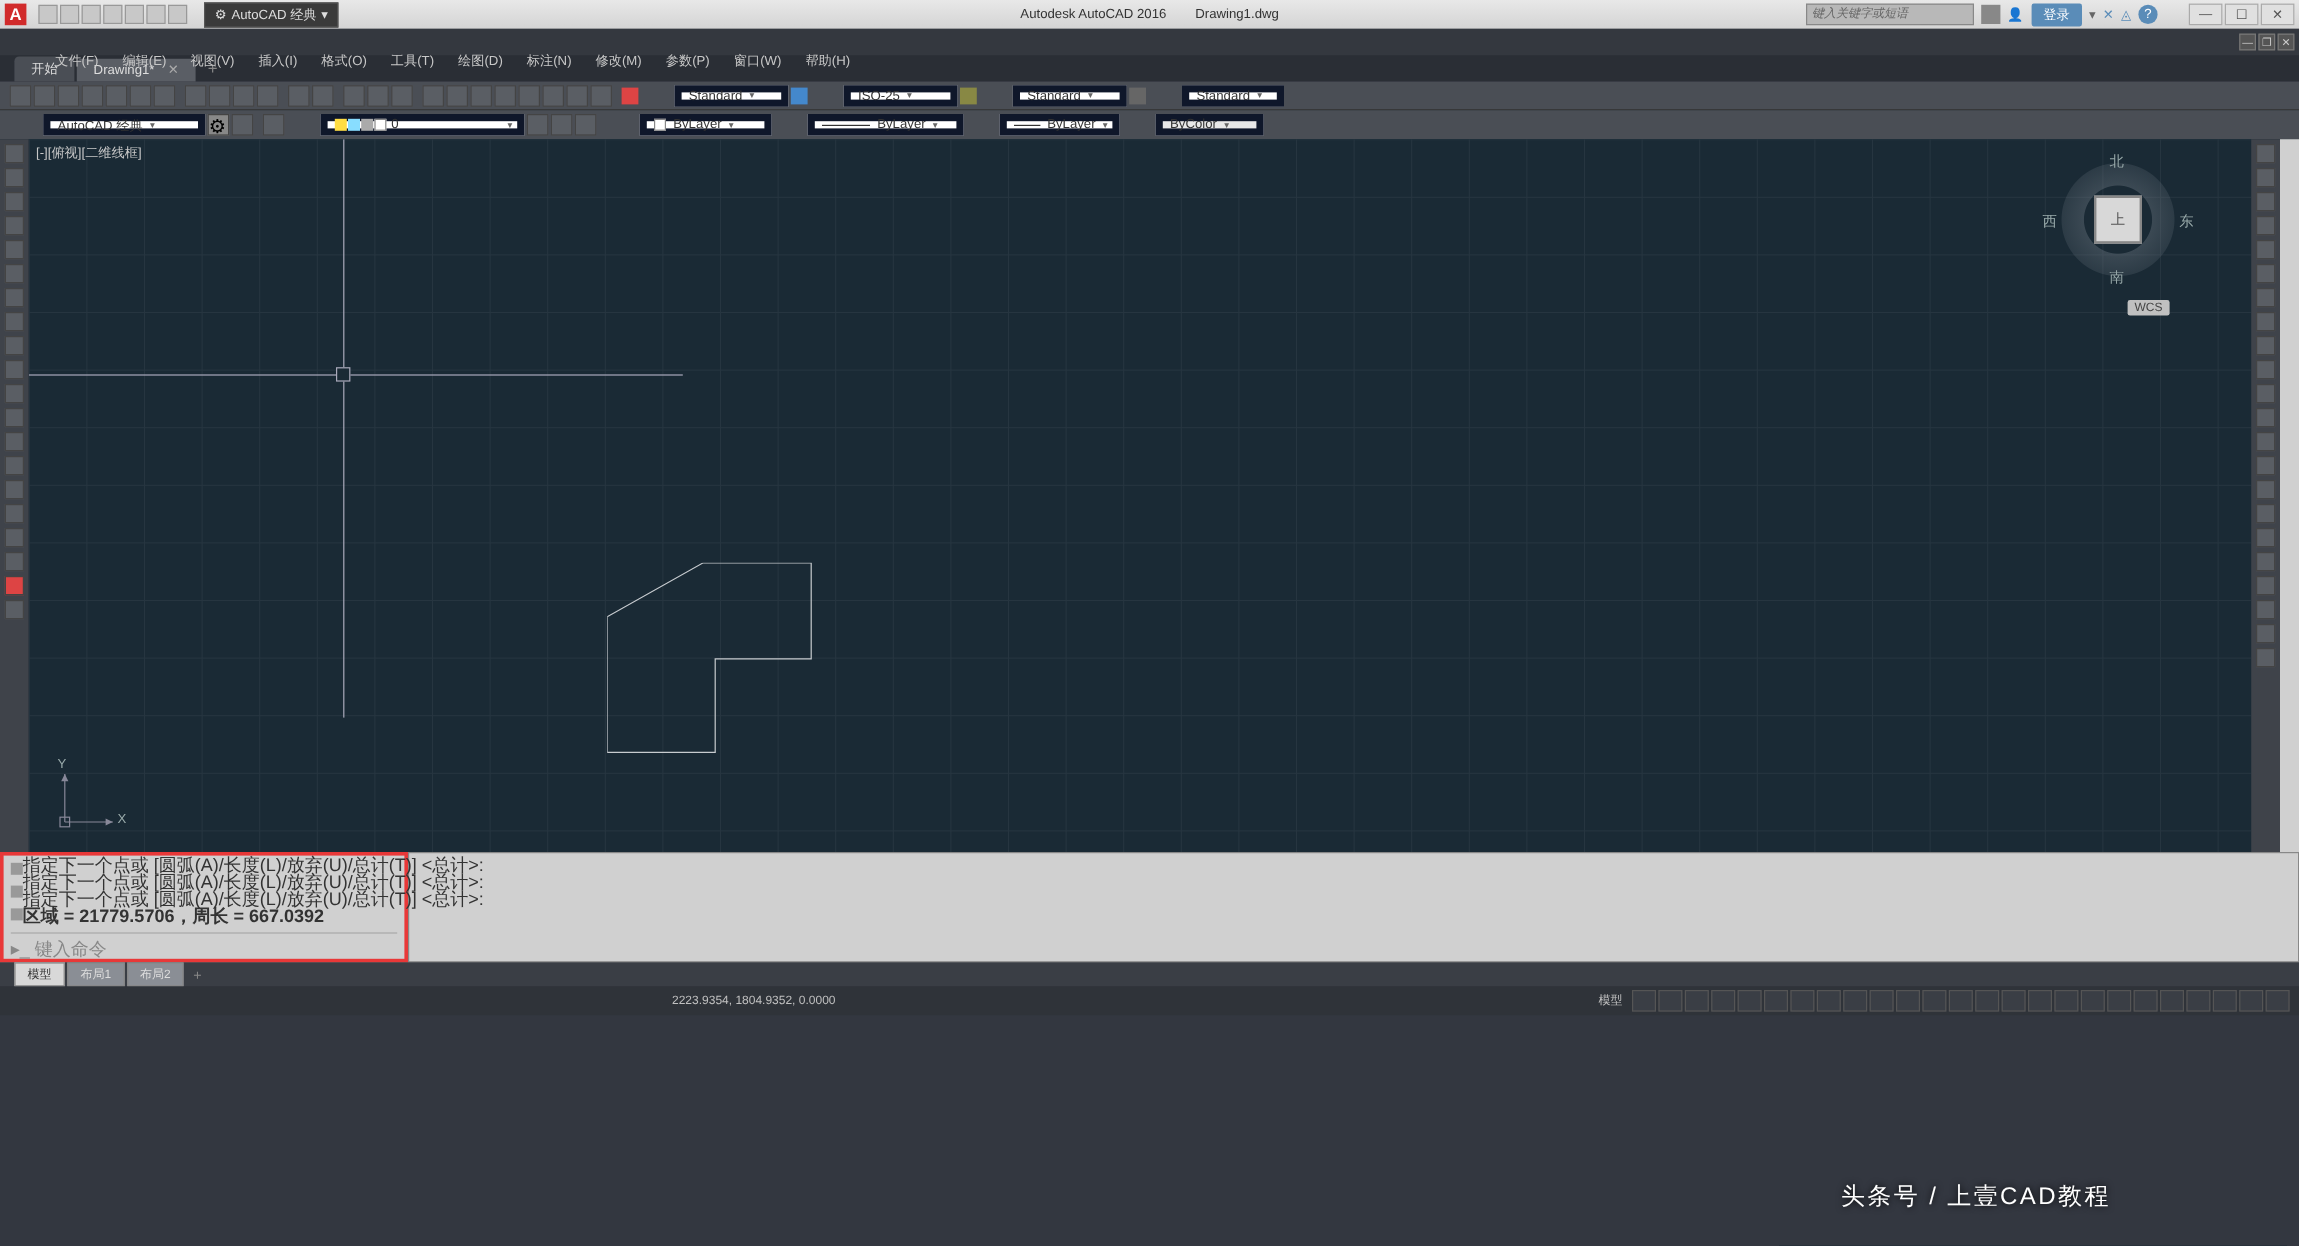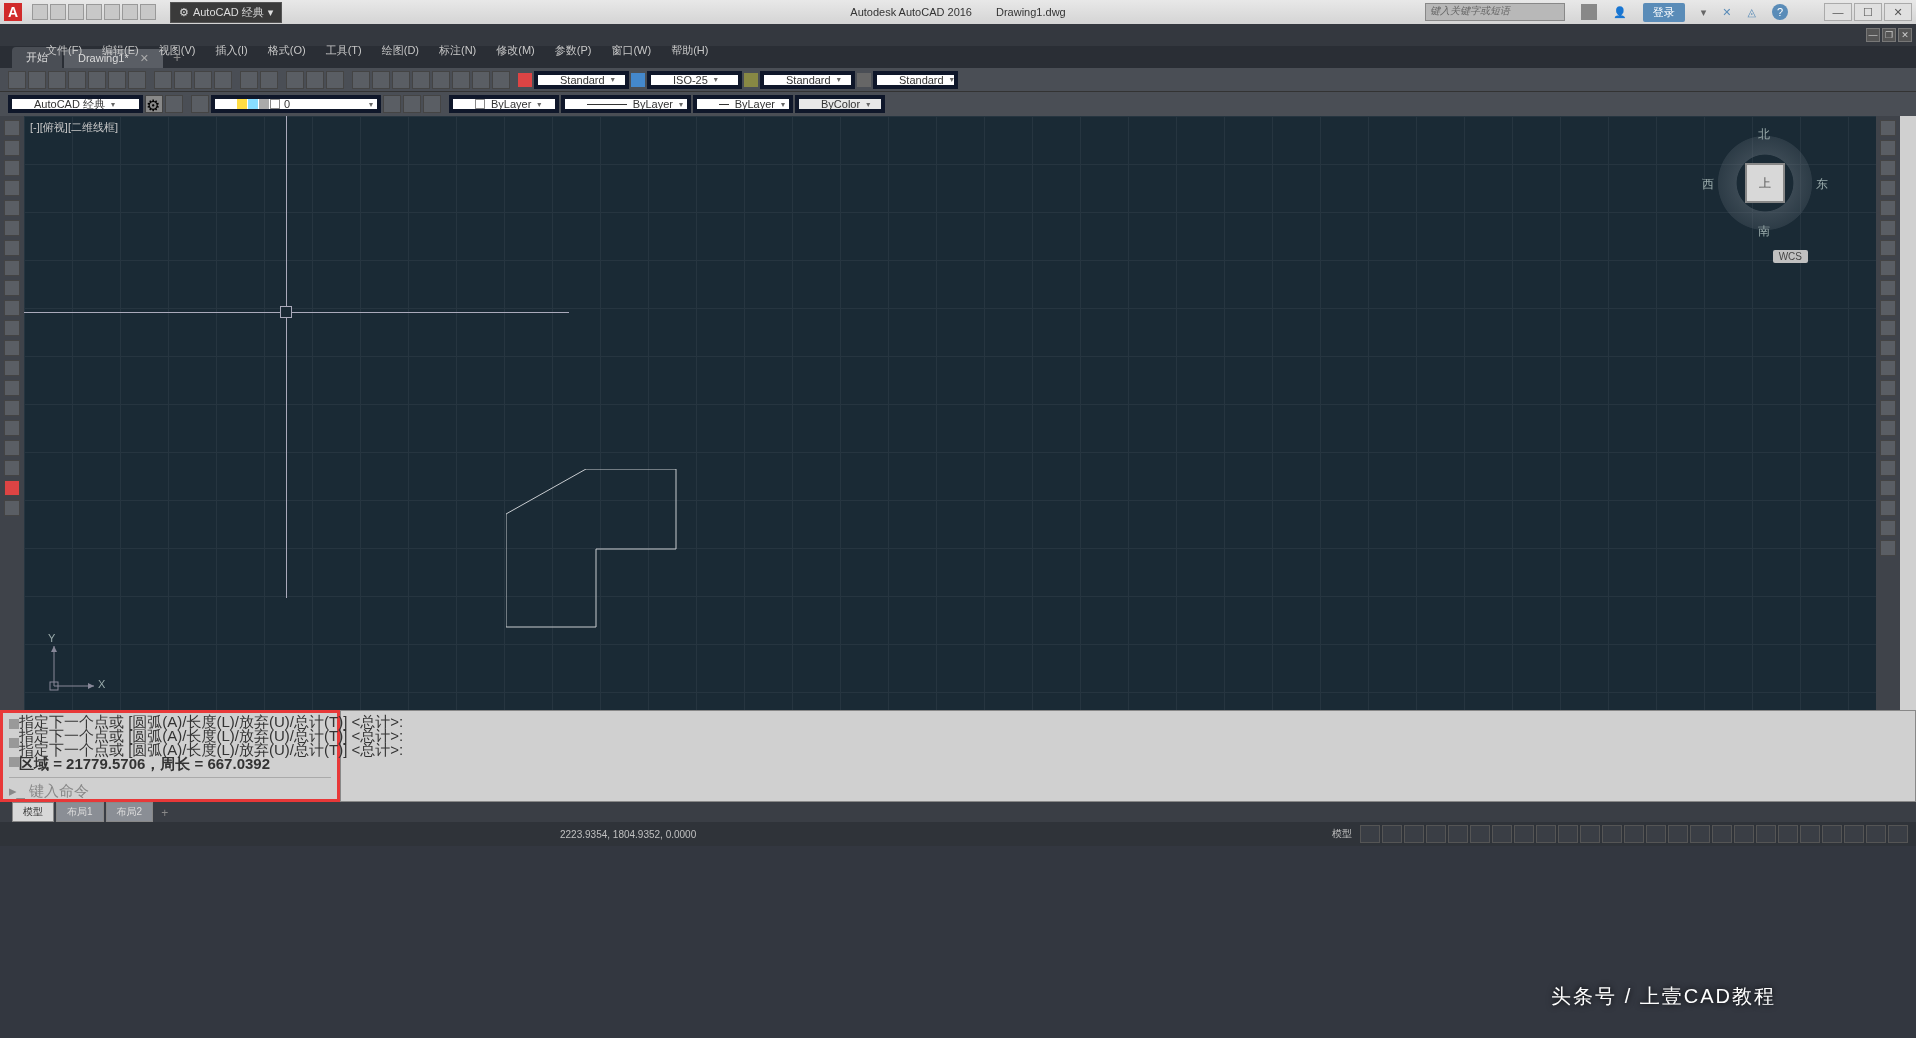--- a/index.html
+++ b/index.html
@@ -6,21 +6,21 @@
     body { width: 1916px; height: 1038px; overflow: hidden; background: #333740; user-select: none; }
     
     
     .titlebar { height: 24px; background: linear-gradient(#e8e8e8, #d4d4d4); display: flex; align-items: center; font-size: 11px; position: relative; }
     .titlebar-left { display: flex; align-items: center; gap: 2px; padding-left: 4px; }
     .app-icon { width: 18px; height: 18px; background: #d12b2b; display: flex; align-items: center; justify-content: center; color: #fff; font-weight: bold; font-size: 14px; }
     .qat { display: flex; gap: 2px; align-items: center; margin-left: 8px; }
     .qat-btn { width: 16px; height: 16px; background: #c8c8c8; border: 1px solid #999; font-size: 10px; display: flex; align-items: center; justify-content: center; }
     .workspace-combo { margin-left: 12px; background: #3a3a3a; color: #ddd; padding: 2px 8px; font-size: 11px; display: flex; align-items: center; gap: 4px; border: 1px solid #555; }
     .titlebar-center { position: absolute; left: 50%; transform: translateX(-50%); display: flex; gap: 24px; color: #333; }
-    .titlebar-right { position: absolute; right: 0; display: flex; align-items: center; gap: 16px; padding-right: 4px; }
+    .titlebar-right { position: absolute; right: 0; display: flex; align-items: center; gap: 6px; padding-right: 4px; }
     .search-box { width: 140px; height: 18px; background: #b8b8b8; border: 1px solid #888; font-size: 10px; font-style: italic; padding: 0 4px; color: #666; }
     .login-btn { background: #5a8cb8; color: #fff; padding: 2px 10px; font-size: 11px; border-radius: 2px; }
     .win-btns { display: flex; gap: 2px; margin-left: 20px; }
     .win-btn { width: 28px; height: 18px; border: 1px solid #aaa; background: #e0e0e0; display: flex; align-items: center; justify-content: center; font-size: 11px; color: #555; }
     
     
     .menubar { height: 22px; background: #34383f; display: flex; align-items: center; padding-left: 36px; }
     .menu-item { color: #c8c8c8; font-size: 11px; padding: 4px 10px; margin-top: 31px; }
     .ribbon-toggle { position: absolute; right: 4px; display: flex; gap: 2px; }
     .ribbon-toggle span { width: 14px; height: 14px; background: #555; border: 1px solid #777; font-size: 9px; display: flex; align-items: center; justify-content: center; color: #ccc; }
@@ -28,21 +28,21 @@
     
     .doctabs { height: 22px; background: #2a2e35; display: flex; align-items: flex-end; padding-left: 12px; }
     .doctab { background: #4a4e55; color: #ddd; padding: 3px 14px; font-size: 11px; margin-right: 2px; border-radius: 4px 4px 0 0; }
     .doctab.active { background: #5a5e65; }
     .doctab-add { color: #888; padding: 3px 8px; font-size: 14px; }
     
     
     .toolbar-row { height: 24px; background: #4a4e55; display: flex; align-items: center; padding: 0 8px; gap: 2px; border-bottom: 1px solid #333; }
     .tb-btn { width: 18px; height: 18px; background: #5a5e64; border: 1px solid #444; }
     .tb-sep { width: 4px; }
-    .tb-combo { height: 18px; background: #fff; border: 4px solid #0f172a; padding: 0 4px 0 22px; font-size: 11px; display: flex; align-items: center; gap: 6px; color: #333; }
+    .tb-combo { height: 18px; background: #fff; border: 6px solid #0f172a; padding: 0 4px 0 6px; font-size: 11px; display: flex; align-items: center; gap: 6px; color: #333; margin-left: 28px; }
     .tb-combo .arrow { font-size: 8px; color: #666; }
     .tb-combo.dark { background: #e8e8e8; }
     .tb-label { width: 14px; height: 14px; background: #666; }
     
     
     .toolbar-row2 { height: 24px; background: #4a4e55; display: flex; align-items: center; padding: 0 8px; gap: 2px; }
     .ws-combo { width: 135px; }
     .layer-combo { width: 170px; display: flex; align-items: center; gap: 4px; }
     .layer-icons { display: flex; gap: 1px; }
     .layer-icon { width: 10px; height: 10px; background: #ffdd44; }
@@ -92,21 +92,21 @@
     .layout-tabs { height: 20px; background: #3a3e45; display: flex; align-items: flex-end; padding-left: 12px; position: relative; }
     .ltab { background: #d8d8d8; color: #333; font-size: 10px; padding: 2px 10px; margin-right: 2px; border: 1px solid #888; }
     .ltab.inactive { background: #8a8e95; color: #ddd; }
     .ltab-add { color: #888; padding: 2px 6px; font-size: 12px; }
     
     
     .statusbar { height: 24px; background: #2f3339; display: flex; align-items: center; color: #c0c0c0; font-size: 10px; position: relative; }
     .status-coords { position: absolute; left: 560px; }
     .status-icons { position: absolute; right: 8px; display: flex; gap: 2px; align-items: center; }
     .st-btn { width: 20px; height: 18px; background: #3a3e45; border: 1px solid #555; }
-    .watermark { position: absolute; right: 140px; bottom: 28px; color: #fff; font-size: 20px; text-shadow: 0 0 6px #000; letter-spacing: 2px; z-index: 100; }
+    .watermark { position: absolute; right: 157px; bottom: 28px; color: #fff; font-size: 20px; text-shadow: 0 0 6px #000; letter-spacing: 2px; z-index: 100; }
     
     .help-icon { width: 16px; height: 16px; border-radius: 50%; background: #5a8cb8; color: #fff; display: flex; align-items: center; justify-content: center; font-size: 11px; }
   </style>
 </head>
 <body>
 
 <div class="titlebar">
   <div class="titlebar-left">
     <div class="app-icon">A</div>
     <div class="qat">

